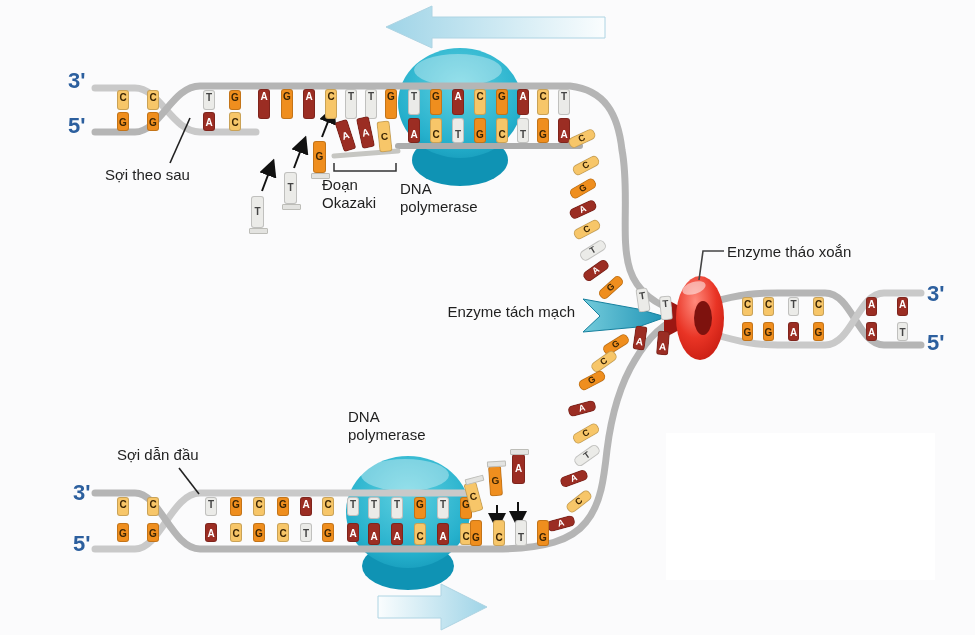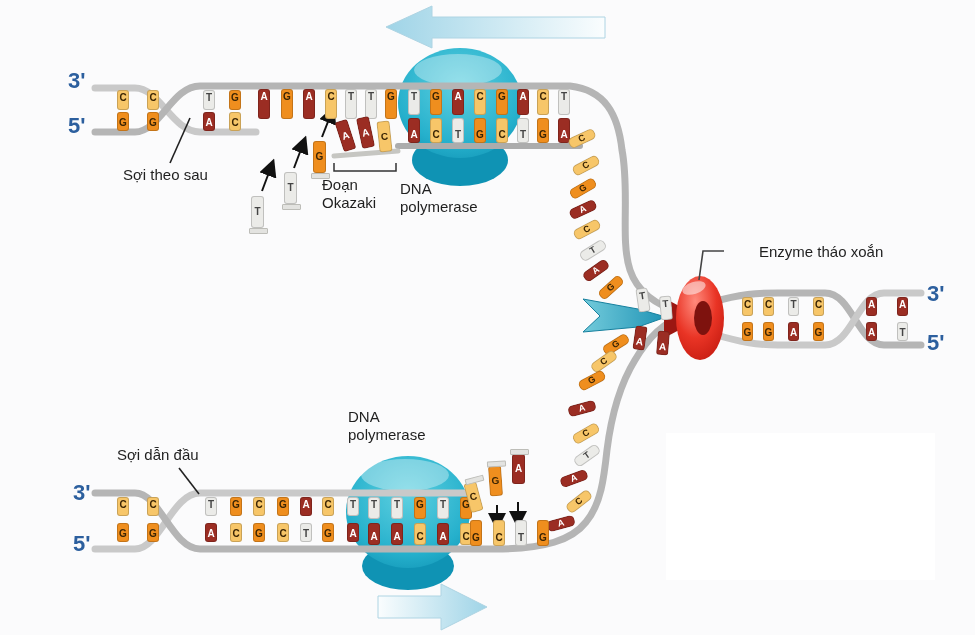--- a/index.html
+++ b/index.html
@@ -223,29 +223,30 @@
     </div>
 
   <div id="labellayer">
     <div class="prime" style="left:68px;top:68px;">3'</div>
     <div class="prime" style="left:68px;top:113px;">5'</div>
     <div class="prime" style="left:927px;top:281px;">3'</div>
     <div class="prime" style="left:927px;top:330px;">5'</div>
     <div class="prime" style="left:73px;top:480px;">3'</div>
     <div class="prime" style="left:73px;top:531px;">5'</div>
 
-    <div class="lab" style="left:123px;top:166px;">Sợi theo sau</div>
+    <div class="lab" style="left:105px;top:166px;">Sợi theo sau</div>
     <div class="lab center" style="left:322px;top:176px;width:82px;">
       <div>Đoạn</div>
       <div>Okazaki</div>
     </div>
     <div class="lab center" style="left:400px;top:180px;width:120px;">
       <div>DNA</div>
       <div>polymerase</div>
     </div>
-    <div class="lab" style="left:727px;top:243px;margin-left:32px;">Enzyme tháo xoắn</div>
+    <div class="lab" style="left:425px;top:303px;width:150px;text-align:right;">Enzyme tách mạch</div>
+    <div class="lab" style="left:727px;top:243px;">Enzyme tháo xoắn</div>
     <div class="lab center" style="left:348px;top:408px;width:120px;">
       <div>DNA</div>
       <div>polymerase</div>
     </div>
     <div class="lab" style="left:117px;top:446px;">Sợi dẫn đầu</div>
   </div>
 </div>
 
 </body></html>

